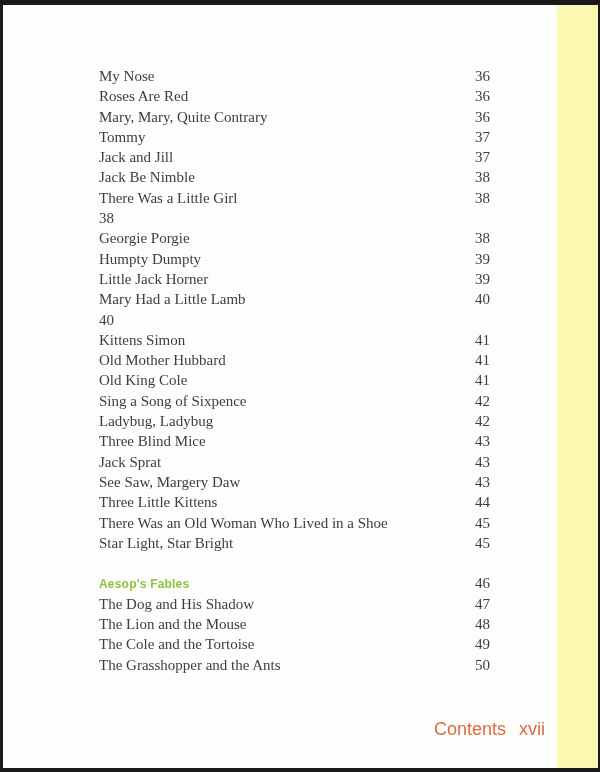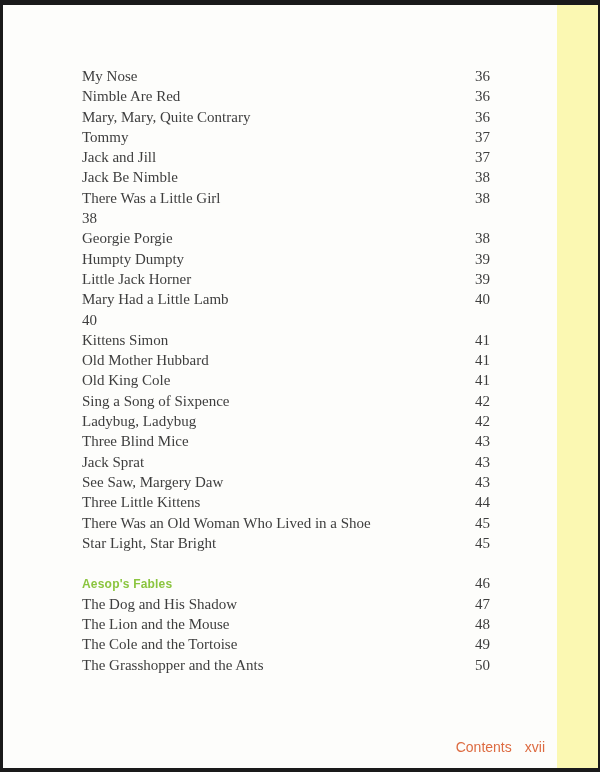--- a/index.html
+++ b/index.html
@@ -38,57 +38,57 @@
     width: 408px;
   }
   .row {
     display: flex;
     justify-content: space-between;
     align-items: baseline;
     height: 20.3px;
     line-height: 20.3px;
     font-size: 15px;
     color: var(--text-color);
+    margin-left: 17px;
   }
   .row .title { white-space: nowrap; }
   .row .pg { white-space: nowrap; }
   .spacer { height: 20.3px; }
   .row.section .title {
     font-family: "Liberation Sans", sans-serif;
     font-weight: bold;
     font-size: 12px;
     color: var(--green);
     letter-spacing: 0.2px;
   }
   .footer {
     position: absolute;
     top: 714px;
     right: 53px;
     font-family: "Liberation Sans", sans-serif;
-    font-size: 14px;
+    font-size: 18px;
     color: var(--orange);
     white-space: nowrap;
-    margin-top: 20px;
   }
   .footer .gap { display: inline-block; width: 13px; }
 </style>
 </head>
 <body>
 
 <div class="frame">
   <div class="page">
     <div class="strip"></div>
     <div class="toc" id="toc">
   <div class="row">
     <span class="title">My Nose</span>
     <span class="pg">36</span>
   </div>
 
   <div class="row">
-    <span class="title">Nimble Are Red</span>
+    <span class="title">Roses Are Red</span>
     <span class="pg">36</span>
   </div>
 
   <div class="row">
     <span class="title">Mary, Mary, Quite Contrary</span>
     <span class="pg">36</span>
   </div>
 
   <div class="row">
     <span class="title">Tommy</span>

